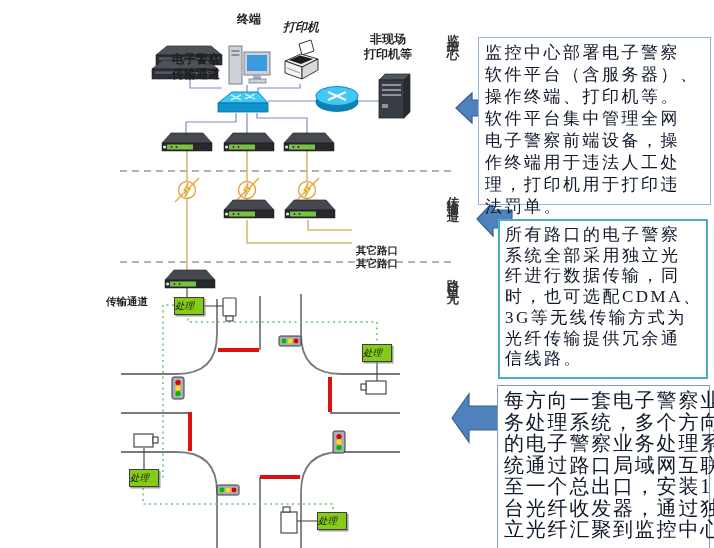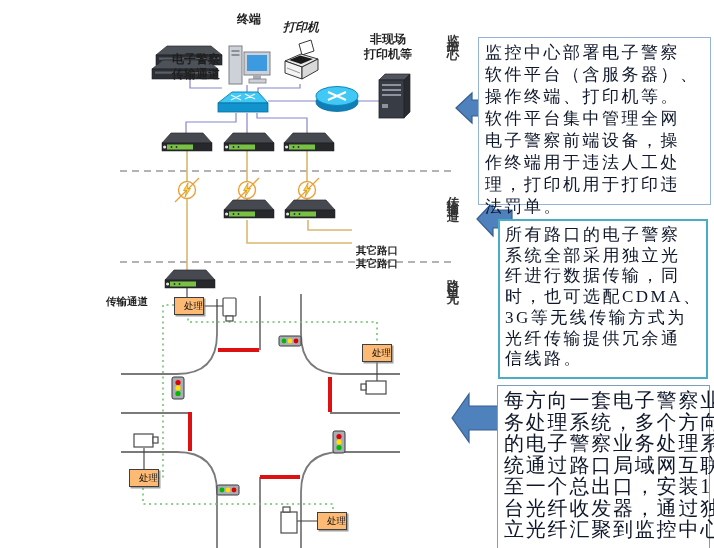--- a/index.html
+++ b/index.html
@@ -5,23 +5,23 @@
   html,body{margin:0;padding:0;background:#fff;}
   .stage{position:relative;width:714px;height:548px;background:#fff;overflow:hidden;
          font-family:"DejaVu Sans","Liberation Sans",sans-serif;}
   .stage svg{position:absolute;left:0;top:0;}
   .dev-label{position:absolute;font-size:12px;font-weight:bold;color:#1f1f1f;
              text-align:center;line-height:14.5px;white-space:nowrap;}
   .dev-label div{white-space:nowrap;}
   .small-label{position:absolute;font-size:10.5px;font-weight:bold;color:#1f1f1f;white-space:nowrap;margin-top:20px;}
   .vlabel{position:absolute;writing-mode:vertical-rl;text-orientation:upright;
           font-size:12.5px;letter-spacing:4.5px;color:#333;font-weight:600;}
-  .process-box{position:absolute;width:28px;height:16px;background:#fdba74;
+  .process-box{position:absolute;width:28px;height:16px;background:#84cc16;
                border:1px solid #3f3f3f;box-shadow:1.5px 1.5px 0 rgba(130,130,130,.75);
-               font-size:9.5px;line-height:16px;text-align:right;color:#111;}
+               font-size:9.5px;line-height:16px;text-align:left;color:#111;font-style:italic;}
   .callout{position:absolute;border-style:solid;background:#fff;color:#0f172a;
            font-family:"Liberation Serif","DejaVu Serif",serif;white-space:pre;margin-top:24px;}
   #callout-1{left:478px;top:13px;width:225px;height:162px;border-width:1px;
              border-color:#95b3d7;font-size:17px;line-height:22px;letter-spacing:2.5px;
              padding:4px 0 0 6px;}
   #callout-2{left:498px;top:195px;width:201px;height:152px;border-width:2px;
              border-color:#4bacc6;font-size:17px;line-height:20.7px;letter-spacing:2.5px;
              padding:4px 0 0 5px;}
   #callout-3{left:497px;top:361px;width:205px;height:158px;border-width:1px;
              border-color:#7f9db9;font-size:20px;line-height:21.5px;letter-spacing:1.8px;

